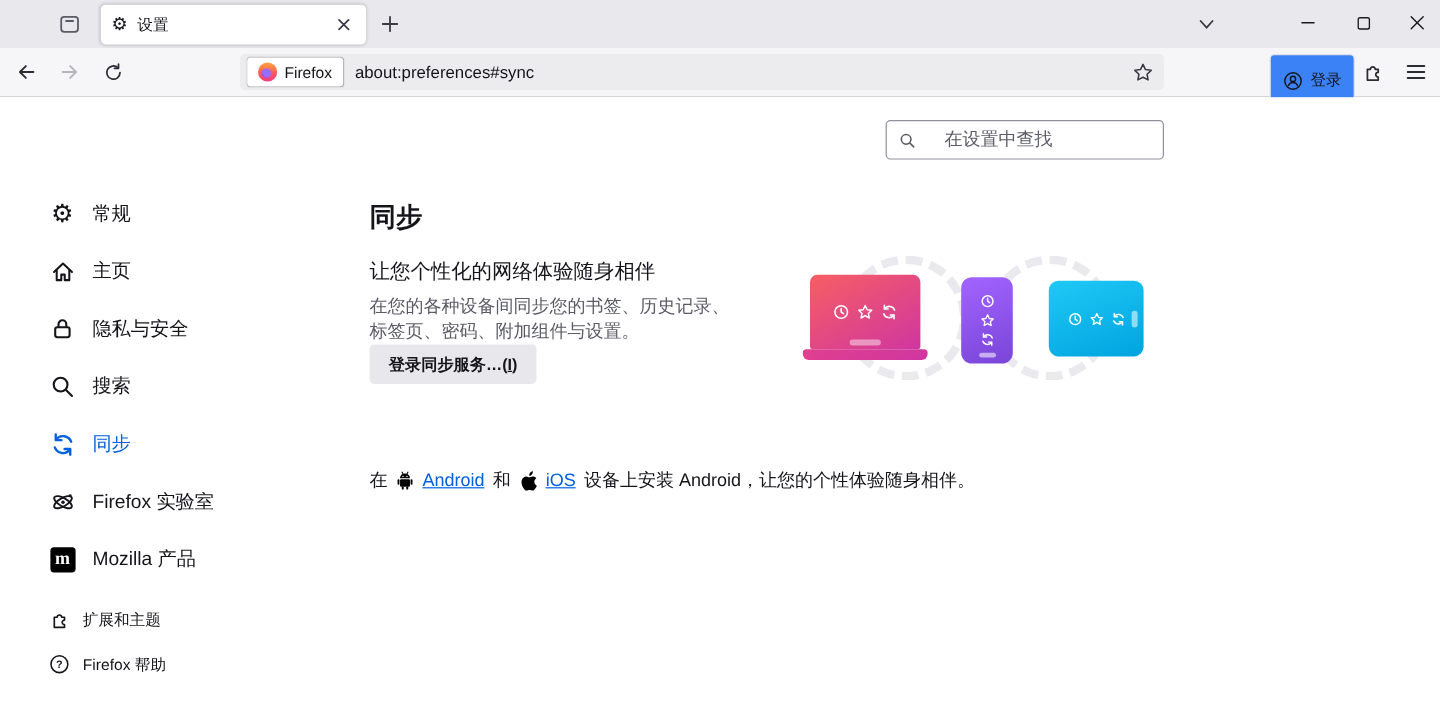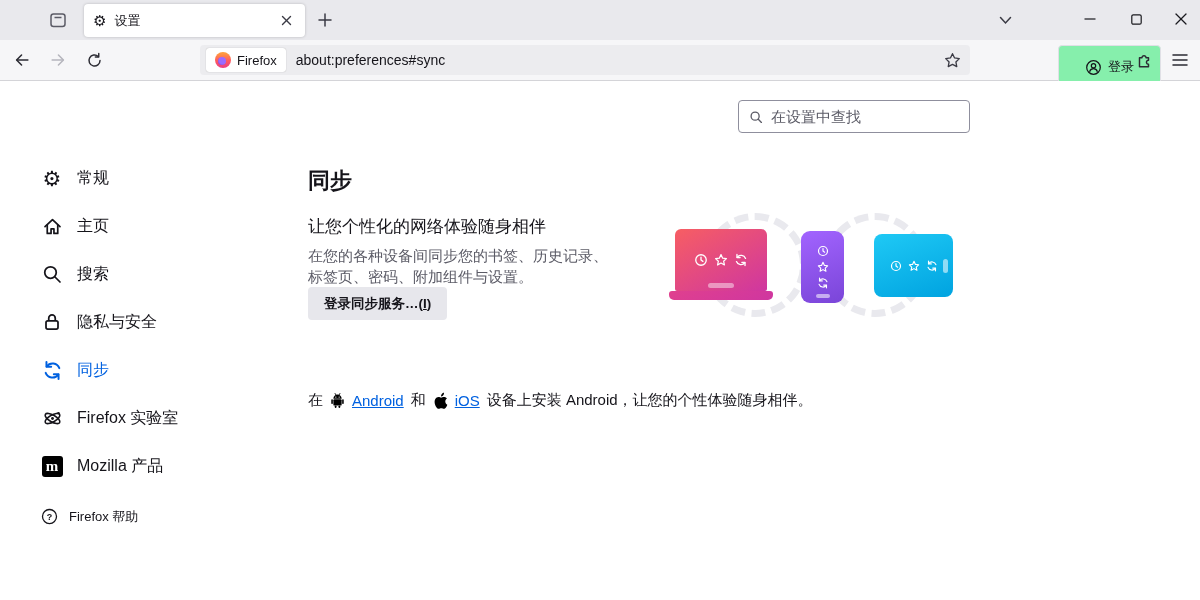--- a/index.html
+++ b/index.html
@@ -36,31 +36,31 @@
   .nav-reload{position:absolute;left:80px;top:6px;width:28px;height:28px;color:#2b2b33;}
   .urlbar{position:absolute;left:200px;top:5px;width:770px;height:30px;background:var(--urlbar);border-radius:4px;
           display:flex;align-items:center;padding:0 6px;cursor:text;}
   .chip{display:flex;align-items:center;gap:6px;height:24px;padding:0 9px;background:#fff;border-radius:3px;box-shadow:0 0 1px rgba(0,0,0,.35);}
   .fx-logo{position:relative;width:16px;height:16px;border-radius:50%;background:linear-gradient(180deg,#ff9b3e 8%,#ff5a5e 55%,#e93e85 100%);}
   .fx-logo::after{content:"";position:absolute;left:3px;top:5px;width:8px;height:8px;border-radius:50%;
                   background:radial-gradient(circle at 60% 40%,#9a6bff 0 55%,#6e36c8 100%);}
   .chip-label{font-size:13px;color:var(--text);}
   .url-text{margin-left:10px;font-size:14px;color:var(--text);flex:1;text-align:left;}
   .url-star{width:24px;height:24px;color:#3a3a44;}
-  .login-btn{position:absolute;left:1058px;top:5px;height:44px;display:flex;align-items:center;gap:6px;padding:0 26px;
-             background:#86efac;border:1px solid #e0e0e6;border-radius:4px;cursor:pointer;font-size:13px;color:var(--text);}
+  .login-btn{position:absolute;left:1058px;top:5px;height:44px;display:flex;align-items:center;gap:6px;padding:0 10px;
+             background:#3b82f6;border:1px solid #e0e0e6;border-radius:4px;cursor:pointer;font-size:13px;color:var(--text);}
   .nav-puzzle{position:absolute;left:1130px;top:6px;width:28px;height:28px;color:#2b2b33;}
   .nav-menu{position:absolute;left:1166px;top:6px;width:28px;height:28px;color:#2b2b33;}
 
   
   .content{position:absolute;left:0;top:81px;width:1200px;height:519px;background:#fff;}
   .search-box{position:absolute;left:738px;top:19px;width:232px;height:33px;border:1px solid #8f8f9d;border-radius:4px;
               display:flex;align-items:center;padding:0 10px;gap:8px;background:#fff;}
   .search-box svg{flex:none;color:#5b5b66;}
-  .search-input{border:none;outline:none;flex:1;font-size:15px;font-family:inherit;color:var(--text);background:transparent;}
+  .search-input{border:none;outline:none;flex:1;font-size:15px;font-family:inherit;color:var(--text);background:transparent;margin-left:16px;}
   .search-input::placeholder{color:#5b5b66;opacity:1;}
 
   
   .sidebar{position:absolute;left:40px;top:73px;width:230px;}
   .side-item{display:flex;align-items:center;gap:13px;height:48px;cursor:pointer;color:var(--text);font-size:16px;}
   .side-item .s-icon{width:24px;height:24px;display:flex;align-items:center;justify-content:center;}
   .side-item.active{color:var(--accent);}
   .gear-glyph{font-size:21px;line-height:1;}
   .moz-badge{width:21px;height:21px;background:#000;color:#fff;border-radius:3px;display:flex;align-items:center;justify-content:center;
              font-family:"Liberation Serif",serif;font-weight:bold;font-size:15px;}
@@ -220,35 +220,35 @@
         <span class="s-icon">
           <svg width="21" height="21" viewBox="0 0 16 16" fill="none" stroke="currentColor" stroke-width="1.3" stroke-linejoin="round" stroke-linecap="round">
             <path d="M2.3 8.1 8 2.7l5.7 5.4"></path>
               <path d="M4 6.9v6.4h2.9V9.8h2.2v3.5H12V6.9"></path>
           </svg>
         </span>
         <span>主页</span>
       </div>
       <div class="side-item">
         <span class="s-icon">
+          <svg width="20" height="20" viewBox="0 0 16 16" fill="none" stroke="currentColor" stroke-width="1.4" stroke-linejoin="round">
+            <rect x="3.2" y="7" width="9.6" height="6.6" rx="1.4"></rect>
+              <path d="M5.4 7V4.9a2.6 2.6 0 0 1 5.2 0V7"></path>
+          </svg>
+        </span>
+        <span>隐私与安全</span>
+      </div>
+      <div class="side-item">
+        <span class="s-icon">
           <svg width="20" height="20" viewBox="0 0 16 16" fill="none" stroke="currentColor" stroke-width="1.4" stroke-linecap="round">
             <circle cx="6.8" cy="6.8" r="4.6"></circle>
               <line x1="10.4" y1="10.4" x2="14.4" y2="14.4"></line>
           </svg>
         </span>
         <span>搜索</span>
-      </div>
-      <div class="side-item">
-        <span class="s-icon">
-          <svg width="20" height="20" viewBox="0 0 16 16" fill="none" stroke="currentColor" stroke-width="1.4" stroke-linejoin="round">
-            <rect x="3.2" y="7" width="9.6" height="6.6" rx="1.4"></rect>
-              <path d="M5.4 7V4.9a2.6 2.6 0 0 1 5.2 0V7"></path>
-          </svg>
-        </span>
-        <span>隐私与安全</span>
       </div>
       <div class="side-item active">
         <span class="s-icon">
           <svg width="21" height="21" viewBox="0 0 16 16" fill="none" stroke="currentColor" stroke-width="1.5" stroke-linecap="round" stroke-linejoin="round">
             <path d="M13.2 6.2A5.5 5.5 0 0 0 3.6 4.9"></path>
               <polyline points="3.4 1.6 3.4 5.2 7 5.2"></polyline>
             <path d="M2.8 9.8a5.5 5.5 0 0 0 9.6 1.3"></path>
               <polyline points="12.6 14.4 12.6 10.8 9 10.8"></polyline>
           </svg>
         </span>
@@ -266,20 +266,28 @@
         <span>Firefox 实验室</span>
       </div>
       <div class="side-item">
         <span class="s-icon">
             <span class="moz-badge">m</span>
           </span>
         <span>Mozilla 产品</span>
       </div>
 
       <div class="sidebar-secondary">
+        <div class="side-item small">
+          <span class="s-icon">
+            <svg width="17" height="17" viewBox="0 0 16 16" fill="none" stroke="currentColor" stroke-width="1.3" stroke-linejoin="round">
+              <path d="M4 6h2.2a1.8 1.8 0 1 1 3.6 0H12v2.2a1.8 1.8 0 1 0 0 3.6V14H4z"></path>
+            </svg>
+          </span>
+          <span>扩展和主题</span>
+        </div>
         <div class="side-item small">
           <span class="s-icon">
             <svg width="17" height="17" viewBox="0 0 16 16" fill="none" stroke="currentColor" stroke-width="1.2">
               <circle cx="8" cy="8" r="6.6"></circle>
               <text x="8" y="11" text-anchor="middle" font-size="8.5" font-family="Liberation Sans,sans-serif" font-weight="bold" fill="currentColor" stroke="none">?</text>
             </svg>
           </span>
           <span>Firefox 帮助</span>
         </div>
       </div>

